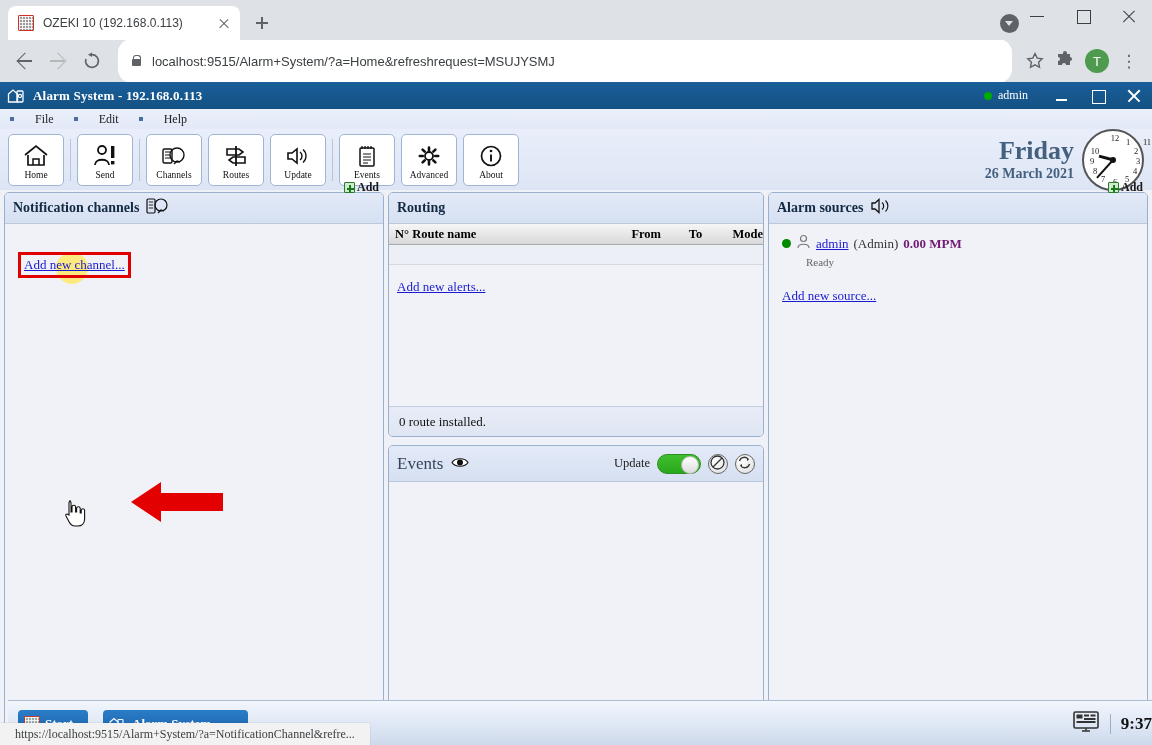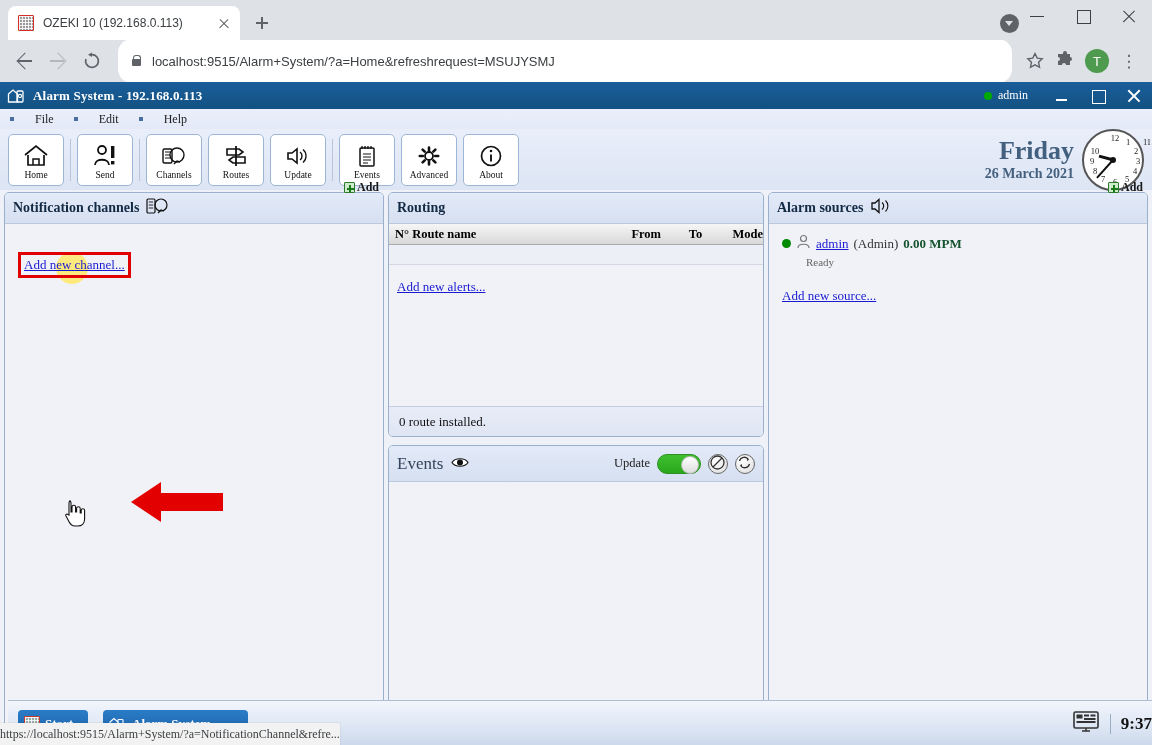--- a/index.html
+++ b/index.html
@@ -223,21 +223,21 @@
   }
   .yellow-glow {
     position:absolute; left: 38px; top: 0px; width: 32px; height: 32px;
     border-radius:50%; background: #ffe96a; opacity:.85; z-index:0;
   }
   .red-arrow { position:absolute; left: 126px; top: 289px; z-index: 4; }
   .cursor-hand { position:absolute; left: 60px; top: 306px; z-index: 6; }
 
   .src-row { display:flex; align-items:center; gap: 5px; font-size:13px; }
   .src-dot { width:9px; height:9px; border-radius:50%; background:#008a00; }
-  .mpm { font-weight:bold; color:#14532d; }
+  .mpm { font-weight:bold; color:#701a75; }
   .ready { font-size:11px; color:#666; margin: 1px 0 0 24px; }
 
   .toggle {
     width: 44px; height: 20px; border-radius: 10px;
     background: linear-gradient(to bottom,#3fbf2f,#2aa81c);
     position:relative; border:1px solid #2e8f22;
   }
   .toggle::after {
     content:""; position:absolute; right:1px; top:1px; width:16px; height:16px;
     border-radius:50%; background:linear-gradient(to bottom,#fff,#ddd); border:1px solid #bbb;
@@ -267,21 +267,21 @@
     background: linear-gradient(to bottom,#2a7cc7,#1a5fa5);
     border-radius: 4px; display:flex; align-items:center; padding-left:6px; gap:6px;
     color:#fff; font-size:13px; font-weight:bold;
   }
   .tray { position:absolute; right: 8px; top: 0; height:45px; display:flex; align-items:center; gap:10px; }
   .tray-clock { font-size: 17px; font-weight:bold; color:#111; padding-left:10px; border-left:1px solid #9aaec6; }
 
   .statusbar {
     position:absolute; left:0; bottom:0; height: 22px;
     background:#f2f2f2; border-top-right-radius:2px;
-    display:flex; align-items:center; padding: 0 0;
+    display:flex; align-items:center; padding: 0 15px;
     font-size: 12px; color:#3c4043; z-index: 30;
     box-shadow: 0 0 0 1px rgba(0,0,0,.04);
   }
 </style>
 </head>
 <body>
 
 <div class="browser">
 
   <div class="tabstrip">

